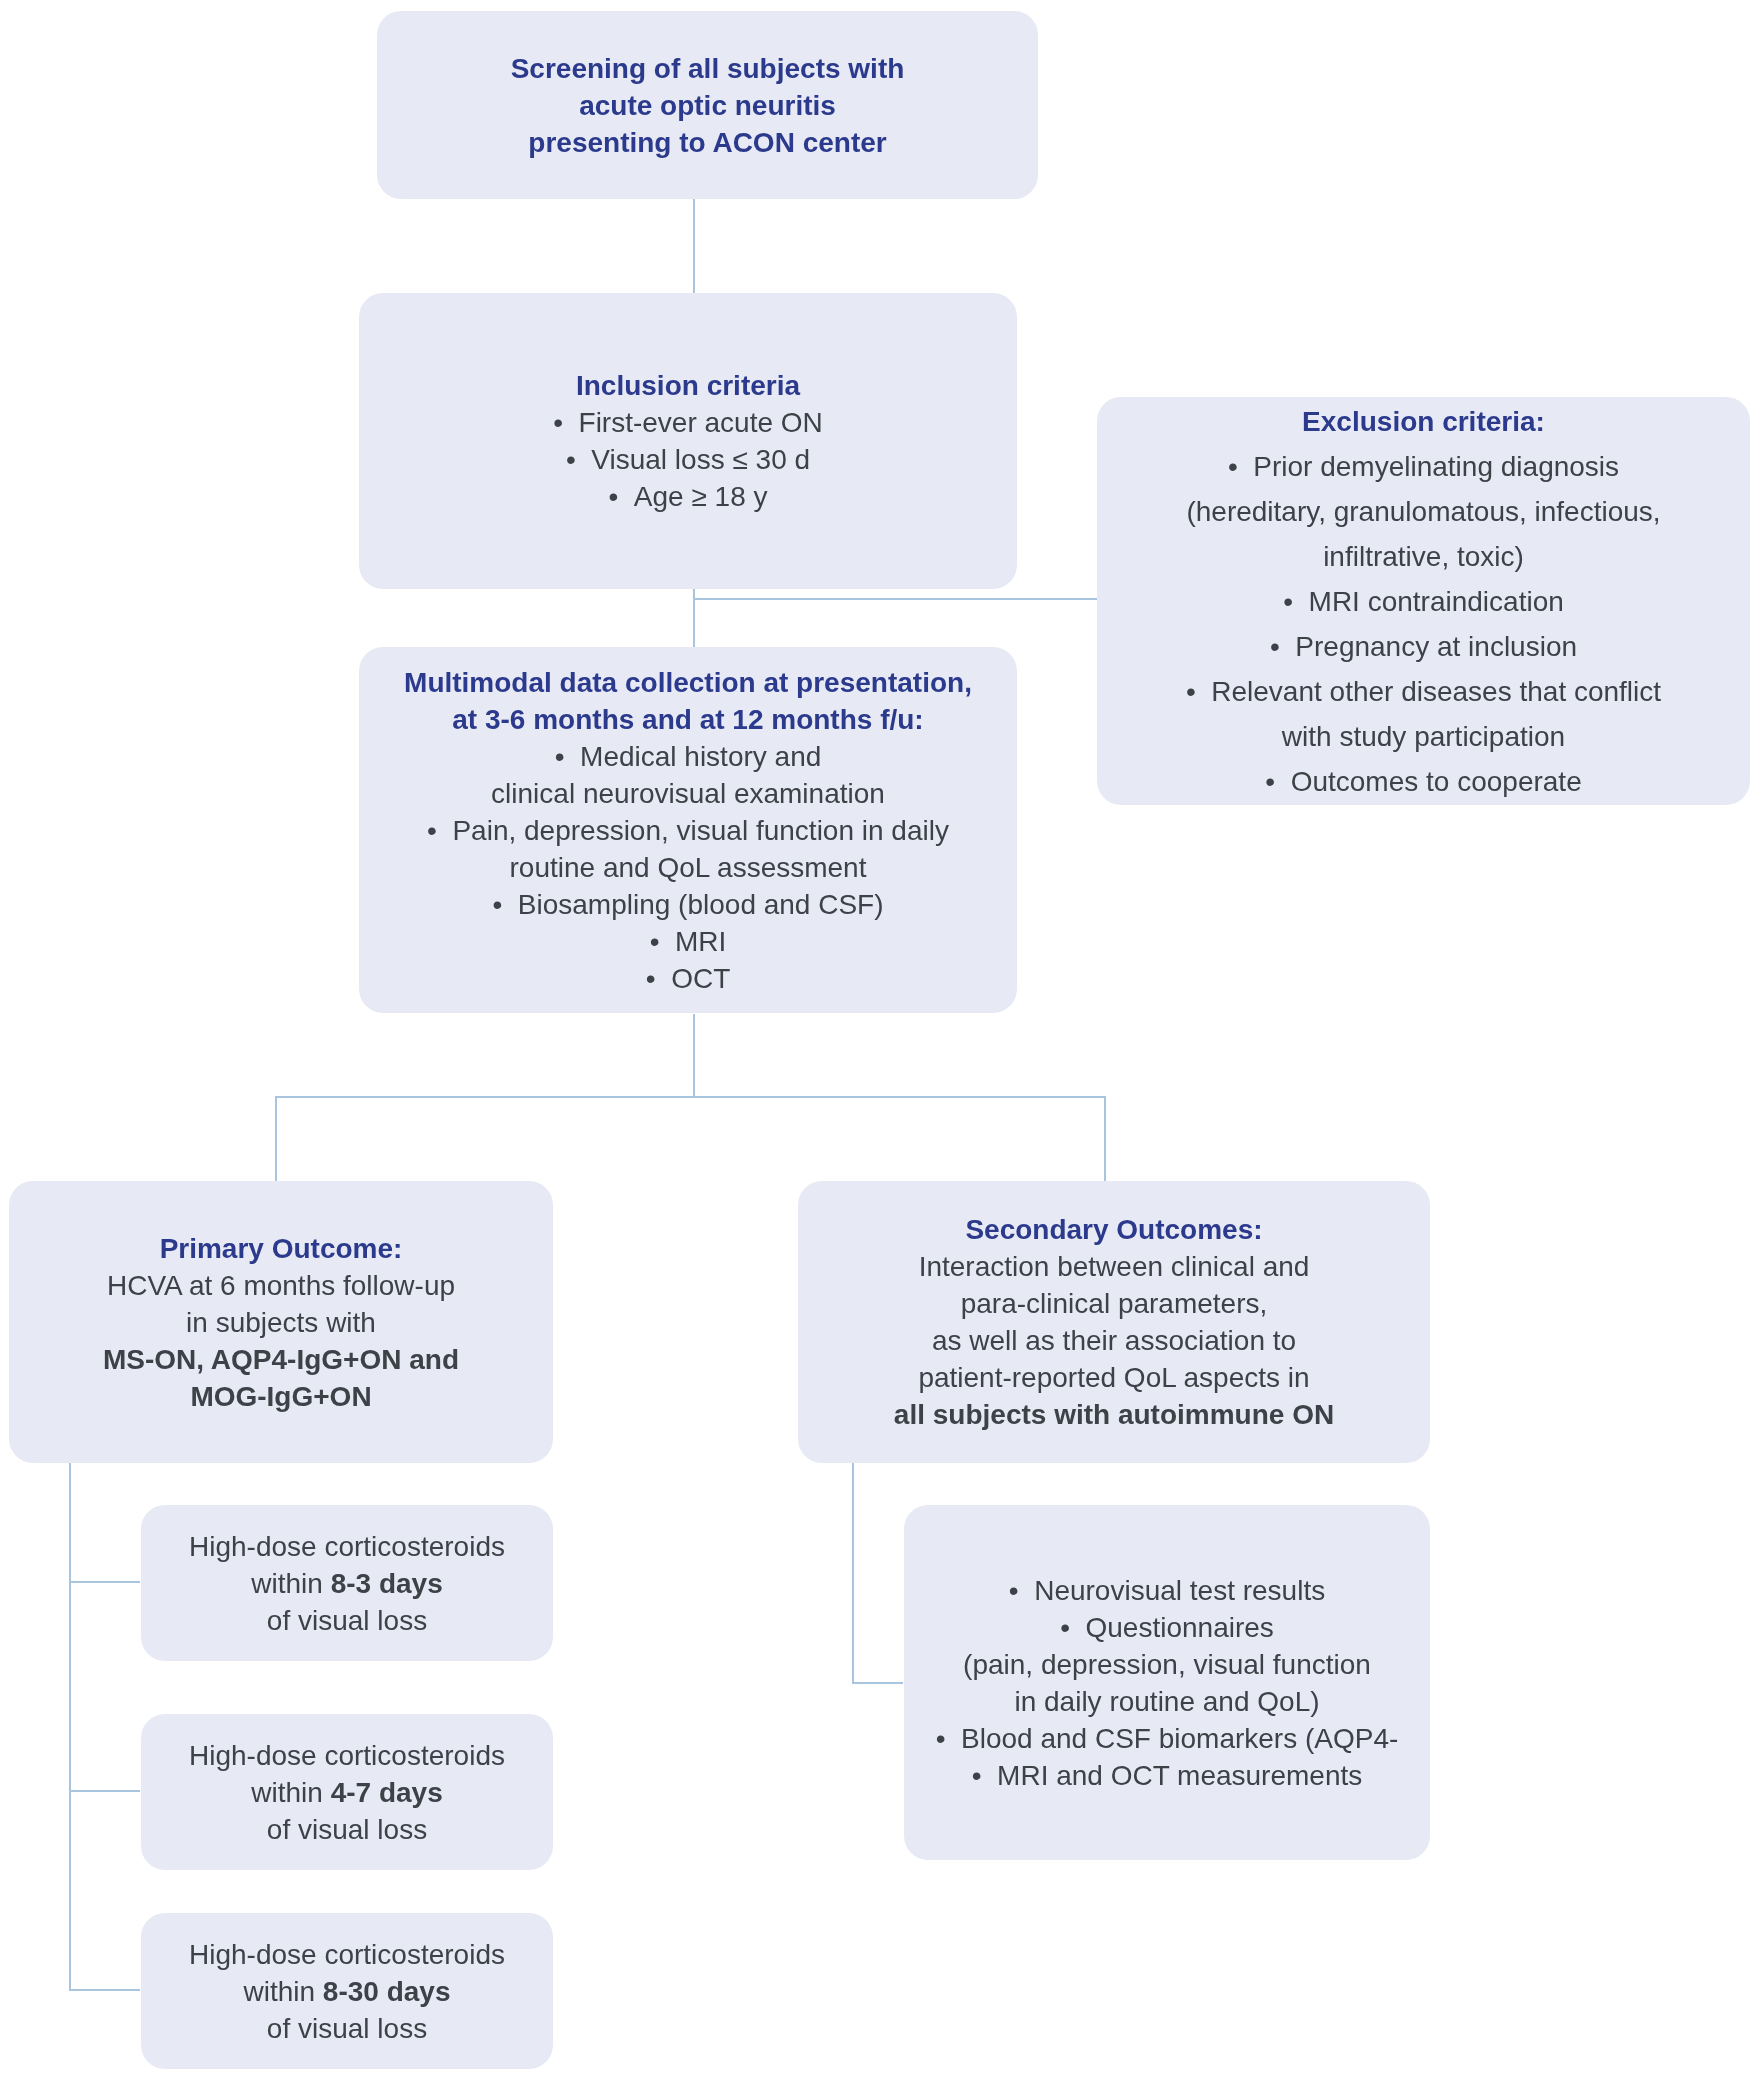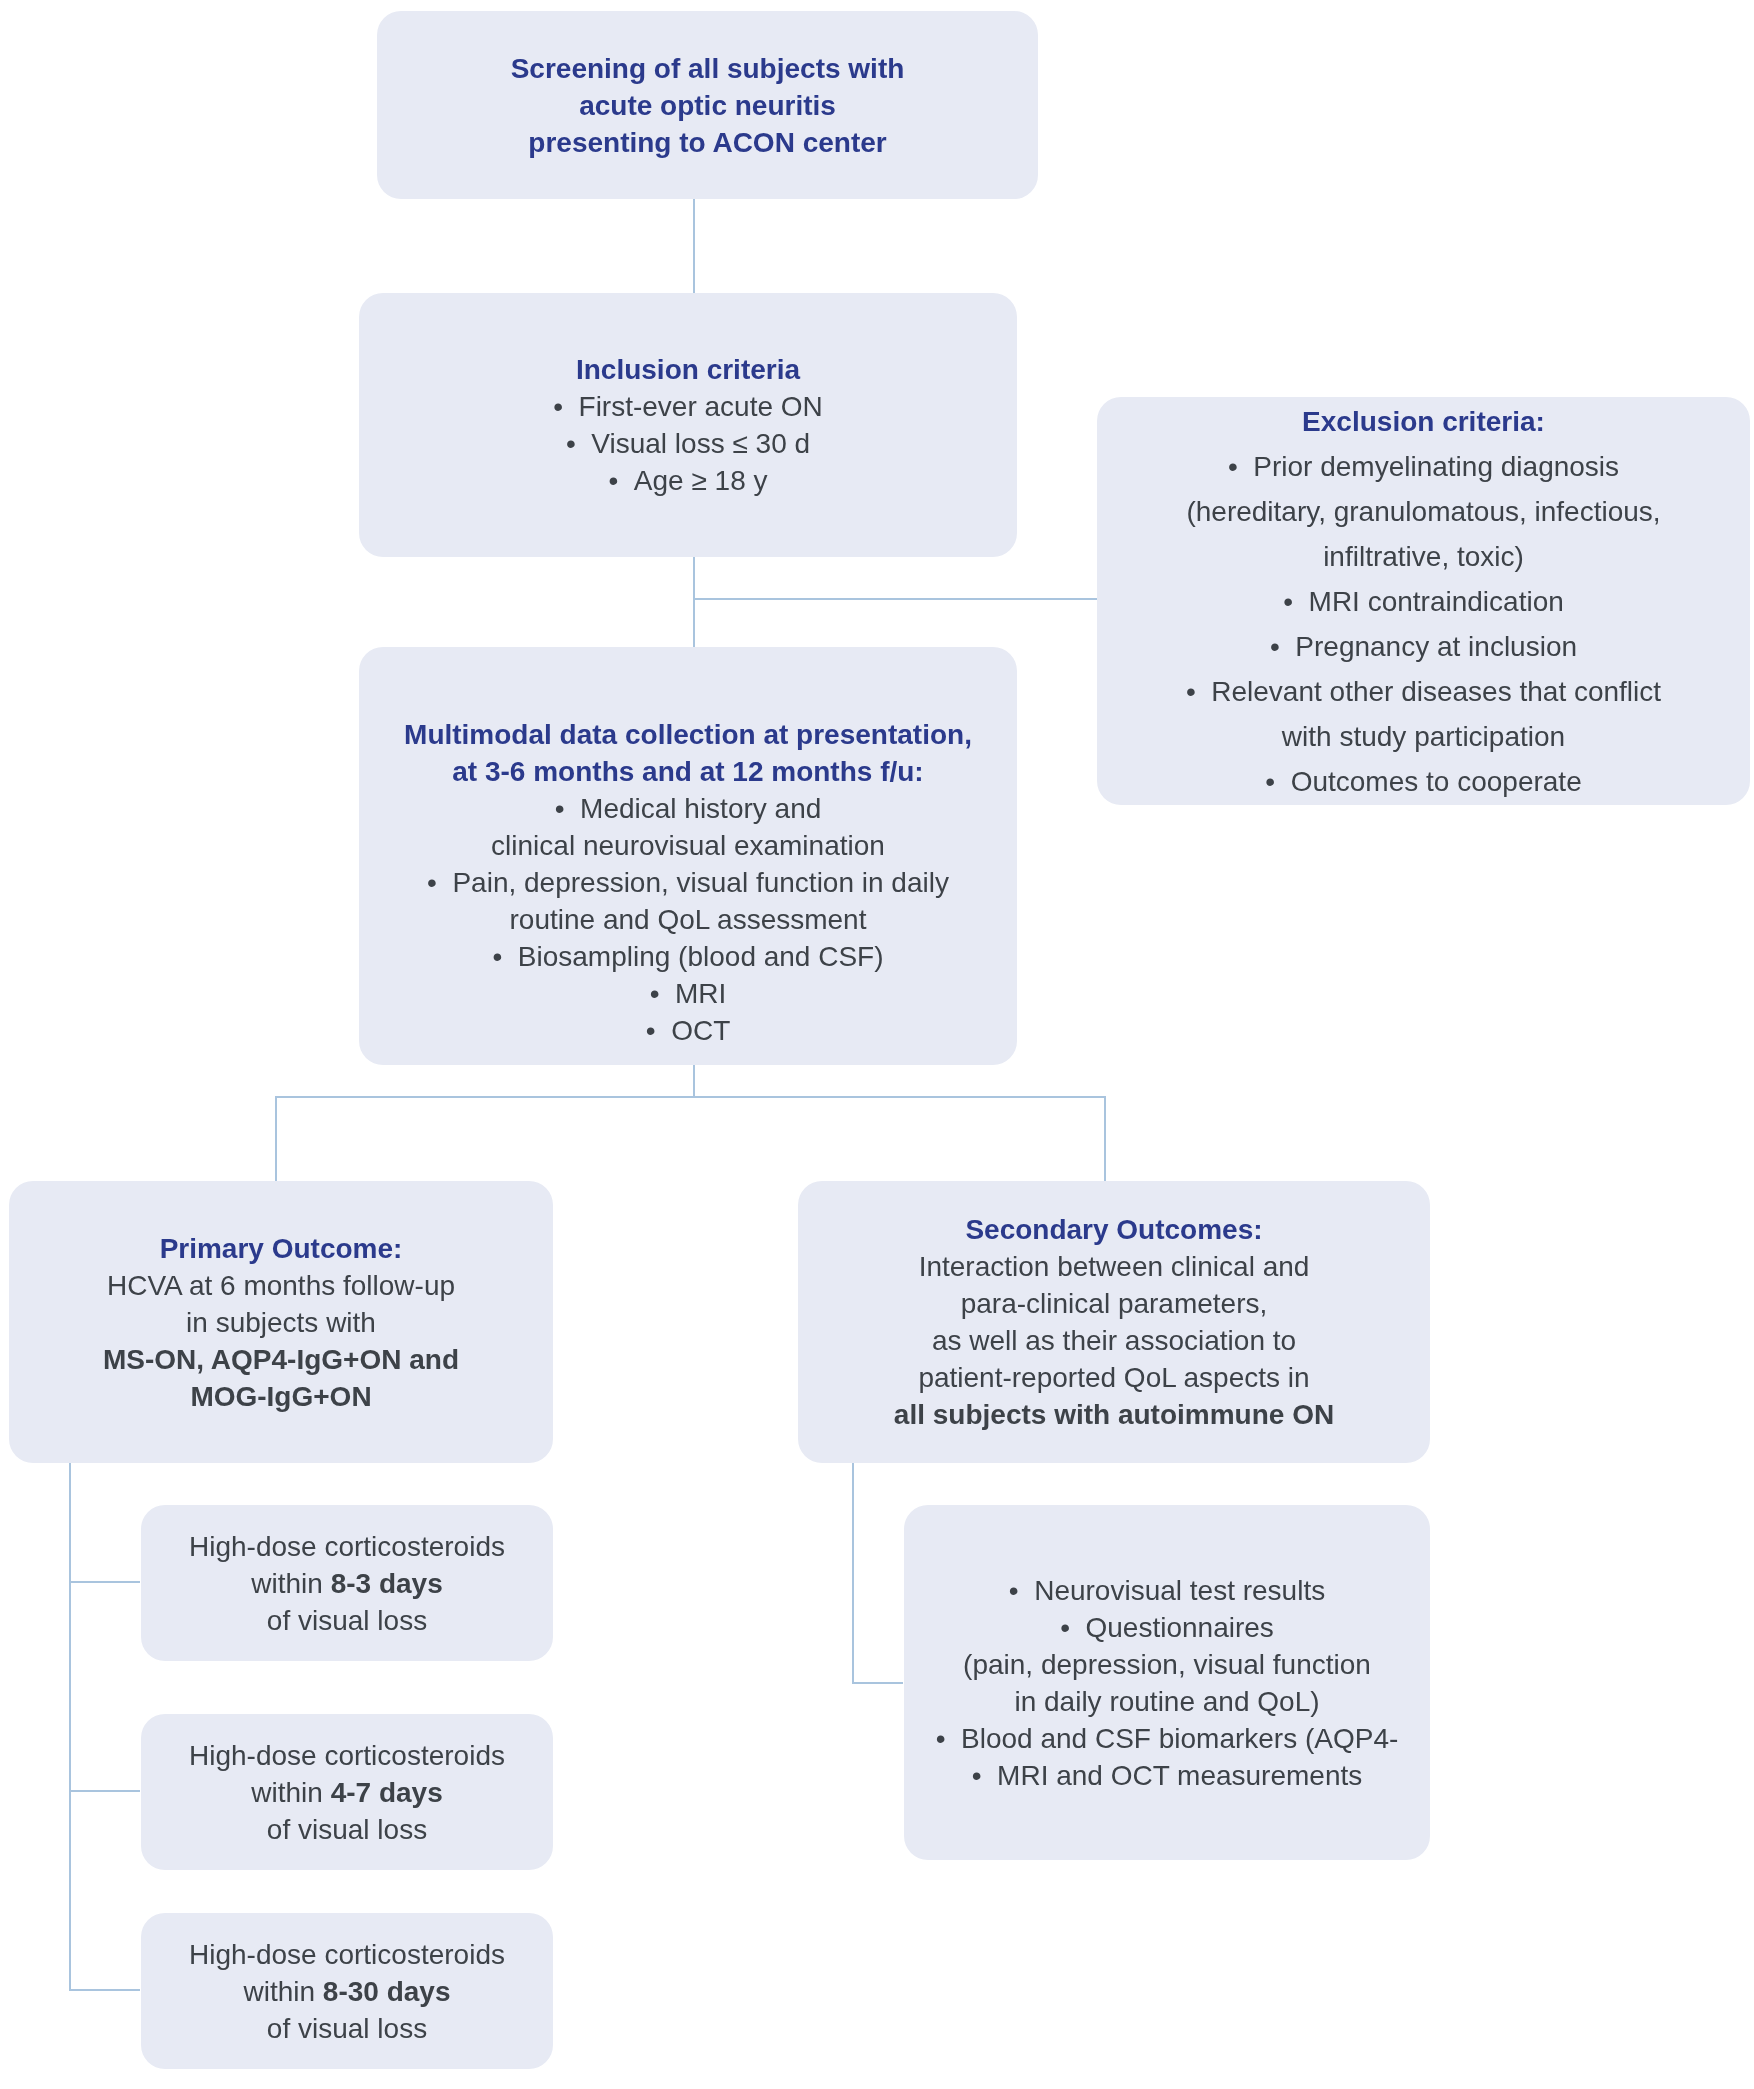--- a/index.html
+++ b/index.html
@@ -57,40 +57,40 @@
   <div class="hline" style="left:69px;top:1989px;width:71px;"></div>
   <div class="vline" style="left:852px;top:1463px;height:221px;"></div>
   <div class="hline" style="left:852px;top:1682px;width:51px;"></div>
 
   <div class="box" style="left:377px;top:11px;width:661px;height:188px;">
     <div class="ln hd">Screening of all subjects with</div>
     <div class="ln hd">acute optic neuritis</div>
     <div class="ln hd">presenting to ACON center</div>
   </div>
 
-  <div class="box" style="left:359px;top:293px;width:658px;height:264px;">
+  <div class="box" style="left:359px;top:293px;width:658px;height:296px;">
     <div class="ln hd">Inclusion criteria</div>
     <div class="ln bu">First-ever acute ON</div>
     <div class="ln bu">Visual loss ≤ 30 d</div>
     <div class="ln bu">Age ≥ 18 y</div>
   </div>
 
   <div class="box" style="left:1097px;top:397px;width:653px;height:408px;gap:8px;">
     <div class="ln hd">Exclusion criteria:</div>
     <div class="ln bu">Prior demyelinating diagnosis</div>
     <div class="ln">(hereditary, granulomatous, infectious,</div>
     <div class="ln">infiltrative, toxic)</div>
     <div class="ln bu">MRI contraindication</div>
     <div class="ln bu">Pregnancy at inclusion</div>
     <div class="ln bu">Relevant other diseases that conflict</div>
     <div class="ln">with study participation</div>
     <div class="ln bu">Outcomes to cooperate</div>
   </div>
 
-  <div class="box" style="left:359px;top:647px;width:658px;height:418px;justify-content:flex-end;">
+  <div class="box" style="left:359px;top:647px;width:658px;height:366px;justify-content:flex-end;">
     <div class="ln hd">Multimodal data collection at presentation,</div>
     <div class="ln hd">at 3-6 months and at 12 months f/u:</div>
     <div class="ln bu">Medical history and</div>
     <div class="ln">clinical neurovisual examination</div>
     <div class="ln bu">Pain, depression, visual function in daily</div>
     <div class="ln">routine and QoL assessment</div>
     <div class="ln bu">Biosampling (blood and CSF)</div>
     <div class="ln bu">MRI</div>
     <div class="ln bu">OCT</div>
   </div>

